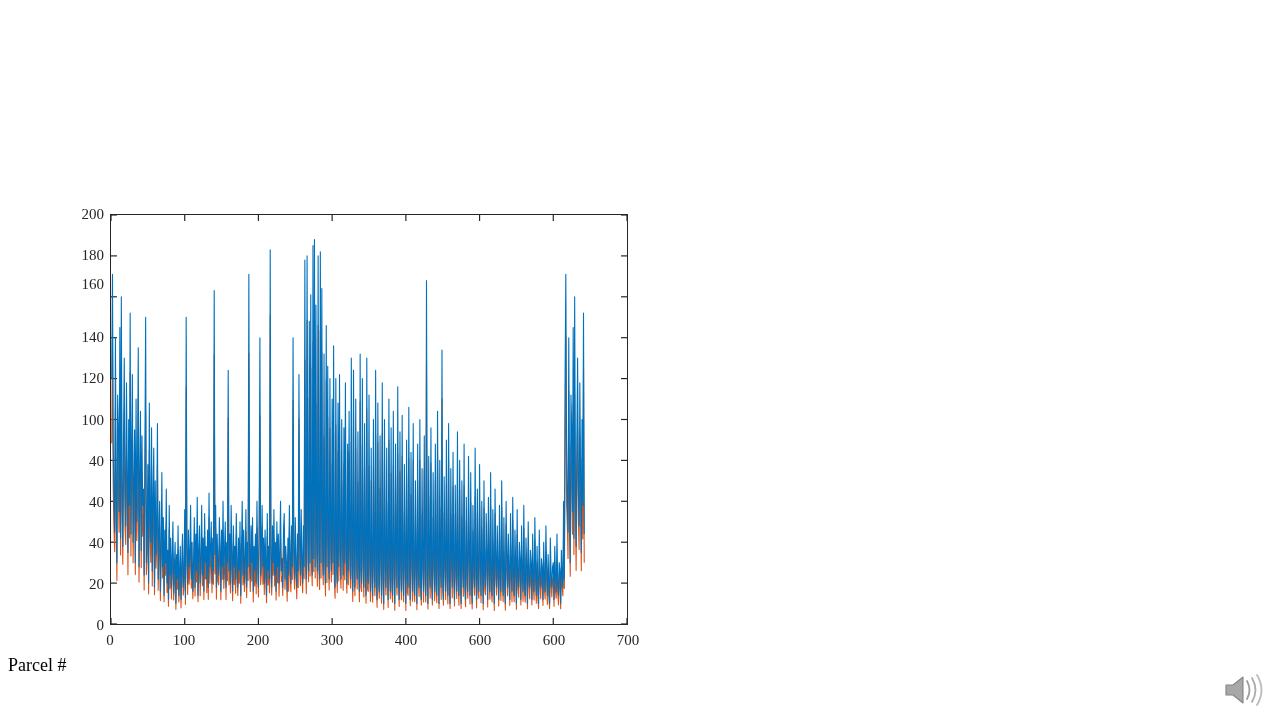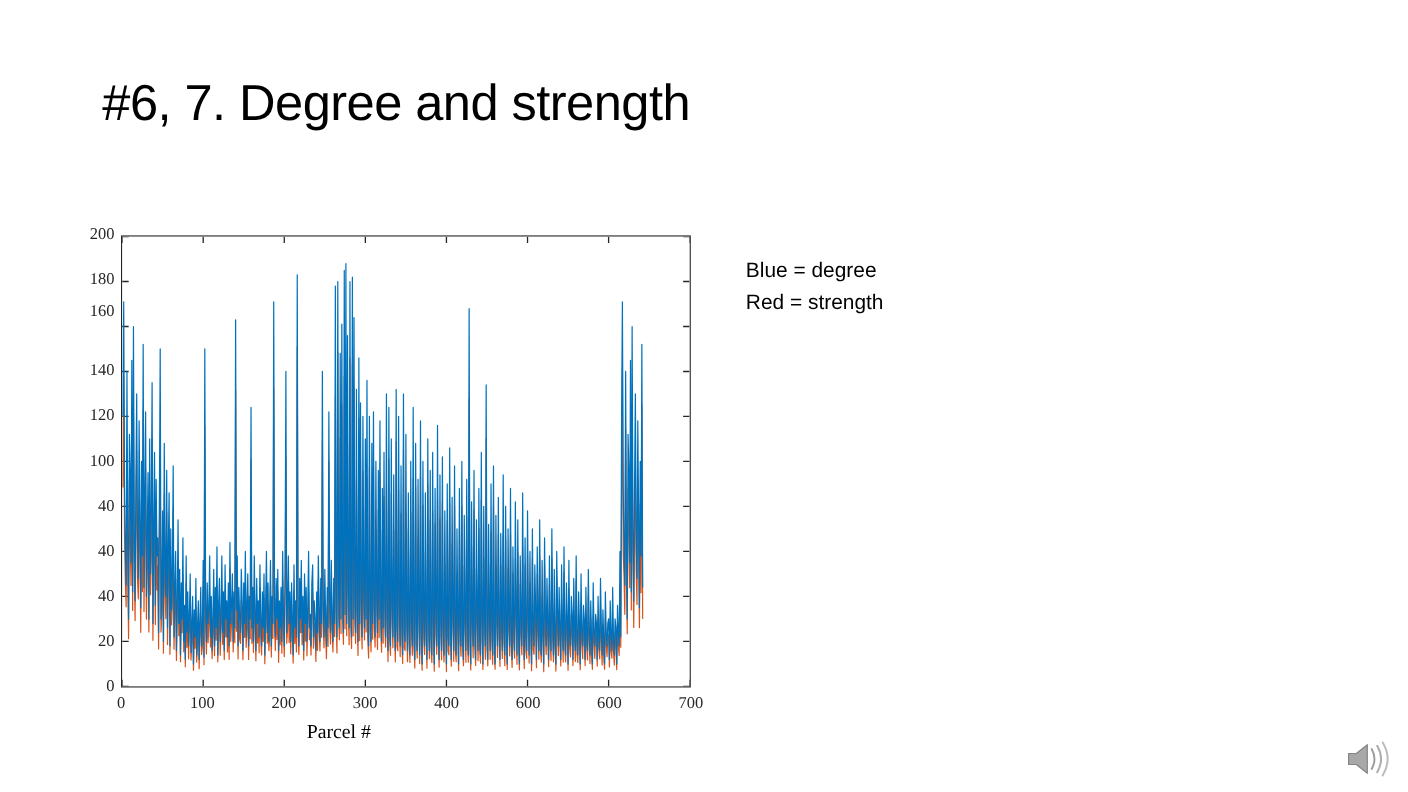--- a/index.html
+++ b/index.html
@@ -58,21 +58,21 @@
     position:absolute;top:432px;
     font-size:15px;color:#262626;
     transform:translateX(-50%);
     white-space:nowrap;
   }
 
   #xaxis-title{
     position:absolute;
     top:455px;
     left:0;width:600px;
-    text-align:center;
+    text-align:left;
     font-size:18px;
     color:#000;
   }
   #xaxis-title-inner{
     position:relative;
     left:-52px;
   }
 
   
   #legend-block{
@@ -90,21 +90,20 @@
     right:16px; bottom:10px;
     width:44px;height:40px;
     opacity:.85;
   }
 </style>
 </head>
 <body>
 
 <div id="slide">
 
-  <div id="slide-title">#6, 7. Degree and strength</div>
 
   <div id="figure">
 
     <div class="ylabels">
       <span style="top:14px">200</span>
       <span style="top:55.1px">180</span>
       <span style="top:84px">160</span>
       <span style="top:137.3px">140</span>
       <span style="top:178.4px">120</span>
       <span style="top:219.5px">100</span>
@@ -171,24 +170,20 @@
             <line x1="518" y1="41.099999999999966" x2="512" y2="41.099999999999966" stroke="#262626" stroke-width="1.2"></line>
             <line x1="0" y1="0" x2="6" y2="0" stroke="#262626" stroke-width="1.2"></line>
             <line x1="518" y1="0" x2="512" y2="0" stroke="#262626" stroke-width="1.2"></line>
           </g>
         <polyline id="series-strength" fill="none" stroke="#D95319" stroke-width="1.1" stroke-linejoin="round" points="0.74,229.39 1.48,127.87 2.22,272.37 2.96,315.21 3.70,338.32 4.44,194.36 5.18,308.09 5.92,367.39 6.66,221.81 7.40,276.62 8.14,318.75 8.88,197.40 9.62,341.64 10.36,163.91 11.10,297.07 11.84,350.89 12.58,268.87 13.32,196.37 14.06,312.81 14.80,331.12 15.54,240.49 16.28,284.56 17.02,361.58 17.76,242.73 18.50,324.36 19.24,158.59 19.98,342.66 20.72,272.49 21.46,212.77 22.20,349.46 22.94,298.33 23.68,269.85 24.42,361.37 25.16,255.60 25.90,327.20 26.64,294.48 27.38,184.57 28.12,368.90 28.86,293.29 29.60,245.36 30.34,354.51 31.08,260.07 31.82,322.87 32.56,300.90 33.30,376.73 34.04,269.28 34.78,198.29 35.52,361.38 36.26,342.99 37.00,281.68 37.74,380.72 38.48,235.89 39.22,324.35 39.96,349.08 40.70,251.90 41.44,372.77 42.18,307.13 42.92,288.66 43.66,381.68 44.40,309.96 45.14,354.84 45.88,335.55 46.62,249.69 47.36,377.06 48.10,341.32 48.84,313.40 49.58,387.28 50.32,348.32 51.06,302.67 51.80,364.69 52.54,338.39 53.28,388.54 54.02,343.50 54.76,361.92 55.50,309.24 56.24,379.42 56.98,353.92 57.72,393.09 58.46,315.71 59.20,375.54 59.94,341.18 60.68,385.84 61.42,357.83 62.16,339.65 62.90,386.92 63.64,369.48 64.38,345.67 65.12,396.27 65.86,357.14 66.60,376.15 67.34,337.26 68.08,388.79 68.82,373.24 69.56,347.72 70.30,394.83 71.04,361.28 71.78,346.97 72.52,382.00 73.26,374.90 74.00,319.98 74.74,391.24 75.48,172.90 76.22,352.55 76.96,381.41 77.70,334.56 78.44,371.09 79.18,354.43 79.92,328.78 80.66,375.01 81.40,351.69 82.14,385.55 82.88,364.84 83.62,327.59 84.36,382.83 85.10,343.06 85.84,368.76 86.58,318.98 87.32,388.56 88.06,360.53 88.80,330.59 89.54,382.60 90.28,358.30 91.02,322.90 91.76,372.55 92.50,344.91 93.24,386.49 93.98,323.04 94.72,365.81 95.46,348.22 96.20,379.58 96.94,334.01 97.68,386.24 98.42,303.58 99.16,370.07 99.90,351.95 100.64,333.83 101.38,379.51 102.12,343.98 102.86,371.06 103.60,140.27 104.34,360.60 105.08,313.97 105.82,385.97 106.56,337.38 107.30,368.30 108.04,371.72 108.78,332.67 109.52,349.15 110.26,386.67 111.00,337.97 111.74,366.18 112.48,318.97 113.22,375.29 113.96,358.63 114.70,327.26 115.44,386.43 116.18,344.30 116.92,367.41 117.66,203.85 118.40,371.64 119.14,339.95 119.88,379.86 120.62,319.99 121.36,355.73 122.10,387.64 122.84,331.07 123.58,371.30 124.32,347.60 125.06,380.15 125.80,320.80 126.54,366.54 127.28,382.27 128.02,345.68 128.76,370.03 129.50,330.35 130.24,390.20 130.98,351.90 131.72,322.43 132.46,371.54 133.20,346.66 133.94,378.30 134.68,364.79 135.42,317.92 136.16,384.24 136.90,346.25 137.64,367.17 138.38,138.89 139.12,355.94 139.86,378.28 140.60,331.23 141.34,368.06 142.08,323.77 142.82,388.96 143.56,347.82 144.30,372.88 145.04,338.69 145.78,380.65 146.52,314.42 147.26,360.06 148.00,383.79 148.74,328.66 149.48,201.51 150.22,371.59 150.96,360.40 151.70,313.55 152.44,370.99 153.18,341.36 153.92,381.35 154.66,336.05 155.40,364.21 156.14,389.66 156.88,323.16 157.62,371.89 158.36,348.27 159.10,379.51 159.84,100.77 160.58,363.65 161.32,381.74 162.06,340.34 162.80,361.96 163.54,324.62 164.28,372.92 165.02,347.33 165.76,386.80 166.50,328.93 167.24,369.57 167.98,337.75 168.72,383.03 169.46,351.01 170.20,324.97 170.94,368.31 171.68,363.29 172.42,382.34 173.16,339.06 173.90,324.92 174.64,376.09 175.38,352.97 176.12,361.88 176.86,388.17 177.60,340.90 178.34,377.98 179.08,313.65 179.82,361.60 180.56,378.66 181.30,337.60 182.04,366.17 182.78,186.37 183.52,354.83 184.26,375.73 185.00,332.66 185.74,361.57 186.48,385.71 187.22,337.38 187.96,374.49 188.70,205.42 189.44,351.54 190.18,372.23 190.92,323.70 191.66,360.22 192.40,379.52 193.14,336.95 193.88,365.37 194.62,145.76 195.36,354.57 196.10,380.55 196.84,105.81 197.58,347.30 198.32,368.46 199.06,184.05 199.80,362.69 200.54,153.92 201.28,351.31 202.02,372.55 202.76,127.71 203.50,358.30 204.24,136.66 204.98,364.66 205.72,189.71 206.46,341.00 207.20,372.97 207.94,110.90 208.68,355.62 209.42,376.30 210.16,116.09 210.90,364.84 211.64,138.28 212.38,351.68 213.12,371.61 213.86,222.82 214.60,354.43 215.34,382.74 216.08,165.48 216.82,369.18 217.56,203.26 218.30,351.54 219.04,376.75 219.78,214.55 220.52,343.95 221.26,368.53 222.00,249.56 222.74,361.28 223.48,219.81 224.22,368.13 224.96,385.14 225.70,210.77 226.44,359.08 227.18,379.42 227.92,237.37 228.66,367.73 229.40,209.15 230.14,357.33 230.88,375.06 231.62,267.45 232.36,340.79 233.10,377.18 233.84,249.70 234.58,366.43 235.32,215.81 236.06,358.22 236.80,379.81 237.54,267.90 238.28,371.55 239.02,237.64 239.76,355.39 240.50,374.93 241.24,228.28 241.98,361.28 242.72,388.28 243.46,203.49 244.20,368.71 244.94,382.59 245.68,235.07 246.42,354.73 247.16,375.77 247.90,268.24 248.64,361.60 249.38,388.56 250.12,187.46 250.86,374.58 251.60,378.40 252.34,231.13 253.08,355.48 253.82,383.74 254.56,252.75 255.30,366.50 256.04,390.12 256.78,194.62 257.52,375.96 258.26,378.37 259.00,252.35 259.74,357.85 260.48,388.45 261.22,267.14 261.96,372.06 262.70,389.09 263.44,252.05 264.18,364.04 264.92,382.51 265.66,221.02 266.40,375.21 267.14,394.27 267.88,228.43 268.62,372.03 269.36,385.15 270.10,274.36 270.84,355.31 271.58,390.16 272.32,219.29 273.06,373.21 273.80,396.32 274.54,245.39 275.28,366.65 276.02,381.81 276.76,288.35 277.50,368.05 278.24,394.43 278.98,226.22 279.72,363.17 280.46,385.69 281.20,259.33 281.94,376.69 282.68,389.20 283.42,250.74 284.16,365.20 284.90,397.11 285.64,262.59 286.38,363.91 287.12,381.73 287.86,239.80 288.60,371.96 289.34,393.40 290.08,257.83 290.82,363.70 291.56,386.71 292.30,242.64 293.04,372.42 293.78,388.63 294.52,298.92 295.26,357.83 296.00,397.43 296.74,259.78 297.48,378.65 298.22,382.27 298.96,244.42 299.70,366.79 300.44,392.57 301.18,280.90 301.92,355.25 302.66,388.07 303.40,245.74 304.14,377.81 304.88,388.51 305.62,308.85 306.36,361.75 307.10,396.59 307.84,267.07 308.58,370.37 309.32,383.38 310.06,246.59 310.80,378.29 311.54,392.05 312.28,300.92 313.02,357.84 313.76,388.96 314.50,256.15 315.24,369.86 315.98,388.87 316.72,147.99 317.46,373.09 318.20,395.91 318.94,283.20 319.68,362.11 320.42,384.90 321.16,249.35 321.90,374.68 322.64,391.91 323.38,303.82 324.12,354.88 324.86,387.48 325.60,266.49 326.34,376.99 327.08,389.66 327.82,240.66 328.56,368.80 329.30,395.46 330.04,294.16 330.78,361.27 331.52,386.29 332.26,184.55 333.00,376.13 333.74,392.17 334.48,299.62 335.22,359.82 335.96,386.24 336.70,269.75 337.44,368.94 338.18,390.77 338.92,246.21 339.66,380.15 340.40,395.31 341.14,301.79 341.88,354.77 342.62,384.59 343.36,272.59 344.10,367.64 344.84,392.79 345.58,300.53 346.32,365.42 347.06,385.41 347.80,272.47 348.54,371.52 349.28,392.06 350.02,276.21 350.76,373.43 351.50,395.48 352.24,303.46 352.98,359.60 353.72,383.14 354.46,272.09 355.20,375.73 355.94,393.69 356.68,307.43 357.42,371.20 358.16,385.09 358.90,294.07 359.64,354.67 360.38,390.81 361.12,288.79 361.86,374.21 362.60,395.95 363.34,317.38 364.08,365.13 364.82,382.12 365.56,283.36 366.30,368.16 367.04,394.75 367.78,299.95 368.52,379.58 369.26,385.33 370.00,291.86 370.74,359.39 371.48,389.70 372.22,316.10 372.96,365.93 373.70,396.65 374.44,294.14 375.18,376.75 375.92,381.69 376.66,334.90 377.40,354.59 378.14,393.95 378.88,308.49 379.62,365.02 380.36,386.09 381.10,291.79 381.84,377.44 382.58,388.89 383.32,327.59 384.06,368.22 384.80,397.49 385.54,299.91 386.28,365.26 387.02,381.89 387.76,338.58 388.50,365.82 389.24,393.00 389.98,318.80 390.72,372.70 391.46,387.28 392.20,294.42 392.94,367.63 393.68,388.52 394.42,338.36 395.16,374.93 395.90,397.04 396.64,311.54 397.38,359.08 398.12,382.71 398.86,340.95 399.60,370.91 400.34,392.29 401.08,330.01 401.82,364.90 402.56,388.74 403.30,306.71 404.04,377.17 404.78,388.62 405.52,342.13 406.26,362.33 407.00,396.26 407.74,321.55 408.48,376.14 409.22,384.02 409.96,345.12 410.70,364.33 411.44,391.94 412.18,344.03 412.92,368.09 413.66,388.28 414.40,314.64 415.14,381.08 415.88,389.18 416.62,344.54 417.36,367.49 418.10,395.67 418.84,335.55 419.58,371.75 420.32,385.66 421.06,351.02 421.80,368.85 422.54,391.98 423.28,345.64 424.02,375.53 424.76,386.89 425.50,327.61 426.24,369.76 426.98,390.13 427.72,348.66 428.46,381.97 429.20,395.36 429.94,346.32 430.68,371.47 431.42,385.52 432.16,358.30 432.90,368.98 433.64,392.40 434.38,348.10 435.12,376.87 435.86,385.81 436.60,338.10 437.34,368.46 438.08,391.33 438.82,354.45 439.56,383.39 440.30,395.35 441.04,349.12 441.78,372.07 442.52,383.90 443.26,366.44 444.00,363.46 444.74,393.16 445.48,348.86 446.22,378.74 446.96,385.20 447.70,348.66 448.44,378.28 449.18,391.52 449.92,361.57 450.66,372.32 451.40,395.66 452.14,354.82 452.88,373.47 453.62,382.62 454.36,319.00 455.10,375.29 455.84,234.38 456.58,121.34 457.32,287.88 458.06,310.28 458.80,345.13 459.54,176.98 460.28,315.64 461.02,362.96 461.76,231.18 462.50,259.67 463.24,320.80 463.98,191.35 464.72,341.22 465.46,180.24 466.20,293.08 466.94,357.10 467.68,259.79 468.42,215.05 469.16,303.94 469.90,336.16 470.64,220.88 471.38,289.38 472.12,357.42 472.86,244.50 473.60,325.45 474.34,153.93 475.08,349.51"></polyline>
         <polyline id="series-degree" fill="none" stroke="#0072BD" stroke-width="1.1" stroke-linejoin="round" points="0.74,164.40 1.48,59.60 2.22,230.16 2.96,287.70 3.70,318.52 4.44,123.30 5.18,283.59 5.92,349.35 6.66,180.84 7.40,213.72 8.14,297.98 8.88,113.03 9.62,324.69 10.36,82.20 11.10,267.15 11.84,332.91 12.58,226.05 13.32,143.85 14.06,277.42 14.80,312.36 15.54,168.51 16.28,256.88 17.02,339.07 17.76,205.50 18.50,291.81 19.24,98.64 19.98,320.58 20.72,234.27 21.46,160.29 22.20,328.80 22.94,271.26 23.68,215.78 24.42,349.35 25.16,184.95 25.90,308.25 26.64,246.60 27.38,133.57 28.12,353.46 28.86,263.04 29.60,197.28 30.34,337.02 31.08,221.94 31.82,291.81 32.56,275.37 33.30,361.68 34.04,238.38 34.78,102.75 35.52,349.35 36.26,316.47 37.00,250.71 37.74,369.90 38.48,189.06 39.22,300.03 39.96,328.80 40.70,213.72 41.44,357.57 42.18,283.59 42.92,234.27 43.66,374.01 44.40,267.15 45.14,341.13 45.88,308.25 46.62,209.61 47.36,365.79 48.10,320.58 48.84,287.70 49.58,378.12 50.32,332.91 51.06,258.93 51.80,353.46 52.54,304.14 53.28,382.23 54.02,316.47 54.76,349.35 55.50,275.37 56.24,369.90 56.98,337.02 57.72,386.34 58.46,291.81 59.20,361.68 59.94,324.69 60.68,374.01 61.42,345.24 62.16,308.25 62.90,380.18 63.64,353.46 64.38,328.80 65.12,390.45 65.86,341.13 66.60,365.79 67.34,312.36 68.08,382.23 68.82,357.57 69.56,332.91 70.30,386.34 71.04,349.35 71.78,320.58 72.52,374.01 73.26,361.68 74.00,295.92 74.74,384.29 75.48,102.75 76.22,337.02 76.96,369.90 77.70,316.47 78.44,353.46 79.18,341.13 79.92,291.81 80.66,365.79 81.40,328.80 82.14,378.12 82.88,349.35 83.62,304.14 84.36,374.01 85.10,320.58 85.84,357.57 86.58,283.59 87.32,382.23 88.06,337.02 88.80,312.36 89.54,369.90 90.28,345.24 91.02,291.81 91.76,361.68 92.50,324.69 93.24,378.12 93.98,300.03 94.72,349.35 95.46,332.91 96.20,365.79 96.94,316.47 97.68,374.01 98.42,279.48 99.16,353.46 99.90,337.02 100.64,308.25 101.38,369.90 102.12,324.69 102.86,357.57 103.60,76.04 104.34,341.13 105.08,291.81 105.82,374.01 106.56,320.58 107.30,349.35 108.04,361.68 108.78,304.14 109.52,332.91 110.26,378.12 111.00,316.47 111.74,353.46 112.48,287.70 113.22,365.79 113.96,337.02 114.70,308.25 115.44,374.01 116.18,328.80 116.92,349.35 117.66,156.18 118.40,357.57 119.14,320.58 119.88,369.90 120.62,291.81 121.36,341.13 122.10,378.12 122.84,312.36 123.58,353.46 124.32,332.91 125.06,365.79 125.80,300.03 126.54,349.35 127.28,374.01 128.02,324.69 128.76,357.57 129.50,308.25 130.24,382.23 130.98,337.02 131.72,287.70 132.46,361.68 133.20,316.47 133.94,369.90 134.68,345.24 135.42,295.92 136.16,374.01 136.90,328.80 137.64,353.46 138.38,59.60 139.12,341.13 139.86,365.79 140.60,312.36 141.34,349.35 142.08,304.14 142.82,378.12 143.56,332.91 144.30,357.57 145.04,320.58 145.78,369.90 146.52,287.70 147.26,345.24 148.00,374.01 148.74,308.25 149.48,123.30 150.22,361.68 150.96,337.02 151.70,291.81 152.44,353.46 153.18,324.69 153.92,369.90 154.66,316.47 155.40,349.35 156.14,382.23 156.88,300.03 157.62,357.57 158.36,332.91 159.10,365.79 159.84,34.94 160.58,341.13 161.32,374.01 162.06,312.36 162.80,349.35 163.54,295.92 164.28,361.68 165.02,328.80 165.76,378.12 166.50,308.25 167.24,353.46 167.98,320.58 168.72,369.90 169.46,337.02 170.20,287.70 170.94,357.57 171.68,345.24 172.42,374.01 173.16,316.47 173.90,300.03 174.64,365.79 175.38,332.91 176.12,349.35 176.86,378.12 177.60,324.69 178.34,361.68 179.08,291.81 179.82,341.13 180.56,369.90 181.30,312.36 182.04,353.46 182.78,123.30 183.52,337.02 184.26,365.79 185.00,304.14 185.74,349.35 186.48,374.01 187.22,320.58 187.96,357.57 188.70,160.29 189.44,328.80 190.18,361.68 190.92,295.92 191.66,345.24 192.40,369.90 193.14,312.36 193.88,353.46 194.62,45.21 195.36,341.13 196.10,365.79 196.84,41.10 197.58,320.58 198.32,357.57 199.06,106.86 199.80,349.35 200.54,80.14 201.28,332.91 202.02,361.68 202.76,30.82 203.50,345.24 204.24,24.66 204.98,353.46 205.72,90.42 206.46,324.69 207.20,357.57 207.94,41.10 208.68,337.02 209.42,365.79 210.16,36.99 210.90,349.35 211.64,73.98 212.38,328.80 213.12,361.68 213.86,139.74 214.60,341.13 215.34,369.90 216.08,110.97 216.82,353.46 217.56,152.07 218.30,332.91 219.04,365.79 219.78,164.40 220.52,320.58 221.26,357.57 222.00,184.95 222.74,349.35 223.48,131.52 224.22,357.57 224.96,374.01 225.70,164.40 226.44,341.13 227.18,369.90 227.92,189.06 228.66,353.46 229.40,160.29 230.14,337.02 230.88,365.79 231.62,205.50 232.36,324.69 233.10,361.68 233.84,213.72 234.58,349.35 235.32,168.51 236.06,341.13 236.80,369.90 237.54,230.16 238.28,357.57 239.02,197.28 239.76,332.91 240.50,365.79 241.24,143.85 241.98,349.35 242.72,378.12 243.46,156.18 244.20,353.46 244.94,374.01 245.68,184.95 246.42,337.02 247.16,365.79 247.90,217.83 248.64,349.35 249.38,378.12 250.12,139.74 250.86,357.57 251.60,369.90 252.34,164.40 253.08,341.13 253.82,374.01 254.56,209.61 255.30,353.46 256.04,382.23 256.78,143.85 257.52,361.68 258.26,369.90 259.00,180.84 259.74,345.24 260.48,378.12 261.22,234.27 261.96,357.57 262.70,382.23 263.44,205.50 264.18,349.35 264.92,374.01 265.66,156.18 266.40,365.79 267.14,386.34 267.88,189.06 268.62,353.46 269.36,378.12 270.10,221.94 270.84,341.13 271.58,382.23 272.32,168.51 273.06,361.68 273.80,390.45 274.54,205.50 275.28,349.35 276.02,374.01 276.76,234.27 277.50,357.57 278.24,386.34 278.98,184.95 279.72,345.24 280.46,378.12 281.20,213.72 281.94,365.79 282.68,382.23 283.42,197.28 284.16,353.46 284.90,390.45 285.64,230.16 286.38,341.13 287.12,374.01 287.86,172.62 288.60,361.68 289.34,386.34 290.08,217.83 290.82,349.35 291.56,378.12 292.30,201.39 293.04,357.57 293.78,382.23 294.52,250.71 295.26,345.24 296.00,390.45 296.74,226.05 297.48,365.79 298.22,374.01 298.96,193.17 299.70,353.46 300.44,386.34 301.18,238.38 301.92,341.13 302.66,378.12 303.40,209.61 304.14,361.68 304.88,382.23 305.62,267.15 306.36,349.35 307.10,390.45 307.84,230.16 308.58,357.57 309.32,374.01 310.06,205.50 310.80,365.79 311.54,386.34 312.28,254.82 313.02,345.24 313.76,378.12 314.50,221.94 315.24,353.46 315.98,382.23 316.72,65.76 317.46,361.68 318.20,390.45 318.94,242.49 319.68,349.35 320.42,374.01 321.16,213.72 321.90,357.57 322.64,386.34 323.38,258.93 324.12,341.13 324.86,378.12 325.60,230.16 326.34,365.79 327.08,382.23 327.82,197.28 328.56,353.46 329.30,390.45 330.04,246.60 330.78,349.35 331.52,374.01 332.26,135.63 333.00,361.68 333.74,386.34 334.48,263.04 335.22,345.24 335.96,378.12 336.70,226.05 337.44,357.57 338.18,382.23 338.92,209.61 339.66,365.79 340.40,390.45 341.14,254.82 341.88,341.13 342.62,374.01 343.36,238.38 344.10,353.46 344.84,386.34 345.58,271.26 346.32,349.35 347.06,378.12 347.80,217.83 348.54,361.68 349.28,382.23 350.02,246.60 350.76,357.57 351.50,390.45 352.24,267.15 352.98,345.24 353.72,374.01 354.46,230.16 355.20,365.79 355.94,386.34 356.68,283.59 357.42,353.46 358.16,378.12 358.90,242.49 359.64,341.13 360.38,382.23 361.12,258.93 361.86,361.68 362.60,390.45 363.34,291.81 364.08,349.35 364.82,374.01 365.56,234.27 366.30,357.57 367.04,386.34 367.78,275.37 368.52,365.79 369.26,378.12 370.00,250.71 370.74,345.24 371.48,382.23 372.22,287.70 372.96,353.46 373.70,390.45 374.44,267.15 375.18,361.68 375.92,374.01 376.66,300.03 377.40,341.13 378.14,386.34 378.88,283.59 379.62,349.35 380.36,378.12 381.10,258.93 381.84,365.79 382.58,382.23 383.32,295.92 384.06,357.57 384.80,390.45 385.54,275.37 386.28,345.24 387.02,374.01 387.76,312.36 388.50,353.46 389.24,386.34 389.98,291.81 390.72,361.68 391.46,378.12 392.20,267.15 392.94,349.35 393.68,382.23 394.42,304.14 395.16,365.79 395.90,390.45 396.64,287.70 397.38,341.13 398.12,374.01 398.86,320.58 399.60,357.57 400.34,386.34 401.08,300.03 401.82,353.46 402.56,378.12 403.30,283.59 404.04,361.68 404.78,382.23 405.52,316.47 406.26,349.35 407.00,390.45 407.74,295.92 408.48,365.79 409.22,374.01 409.96,328.80 410.70,345.24 411.44,386.34 412.18,312.36 412.92,357.57 413.66,378.12 414.40,291.81 415.14,369.90 415.88,382.23 416.62,324.69 417.36,353.46 418.10,390.45 418.84,308.25 419.58,361.68 420.32,374.01 421.06,337.02 421.80,349.35 422.54,386.34 423.28,320.58 424.02,365.79 424.76,378.12 425.50,304.14 426.24,357.57 426.98,382.23 427.72,332.91 428.46,369.90 429.20,390.45 429.94,316.47 430.68,361.68 431.42,374.01 432.16,345.24 432.90,353.46 433.64,386.34 434.38,328.80 435.12,365.79 435.86,378.12 436.60,312.36 437.34,357.57 438.08,382.23 438.82,341.13 439.56,369.90 440.30,390.45 441.04,324.69 441.78,361.68 442.52,374.01 443.26,353.46 444.00,349.35 444.74,386.34 445.48,332.91 446.22,365.79 446.96,378.12 447.70,320.58 448.44,369.90 449.18,382.23 449.92,349.35 450.66,357.57 451.40,390.45 452.14,337.02 452.88,361.68 453.62,374.01 454.36,287.70 455.10,365.79 455.84,164.40 456.58,59.60 457.32,230.16 458.06,287.70 458.80,318.52 459.54,123.30 460.28,283.59 461.02,349.35 461.76,180.84 462.50,213.72 463.24,297.98 463.98,113.03 464.72,324.69 465.46,82.20 466.20,267.15 466.94,332.91 467.68,226.05 468.42,143.85 469.16,277.42 469.90,312.36 470.64,168.51 471.38,256.88 472.12,339.07 472.86,205.50 473.60,291.81 474.34,98.64 475.08,320.58"></polyline>
       </svg>
     </div>
   </div>
 
-  <div id="legend-block">
-    <div>Blue = degree</div>
-    <div>Red = strength</div>
-  </div>
 
   <svg id="audio-icon" viewBox="0 0 44 40">
     <path d="M6 15 h7 L23 7 v26 l-10 -8 H6 z" fill="#9a9a9a" stroke="#6f6f6f" stroke-width="1.1" stroke-linejoin="round"></path>
     <path d="M27 11 q5 9 0 18" fill="none" stroke="#8e8e8e" stroke-width="1.8" stroke-linecap="round"></path>
     <path d="M32 8 q7 12 0 24" fill="none" stroke="#9e9e9e" stroke-width="1.8" stroke-linecap="round"></path>
     <path d="M37 5 q9 15 0 30" fill="none" stroke="#b0b0b0" stroke-width="1.8" stroke-linecap="round"></path>
   </svg>
 
 </div>
 

